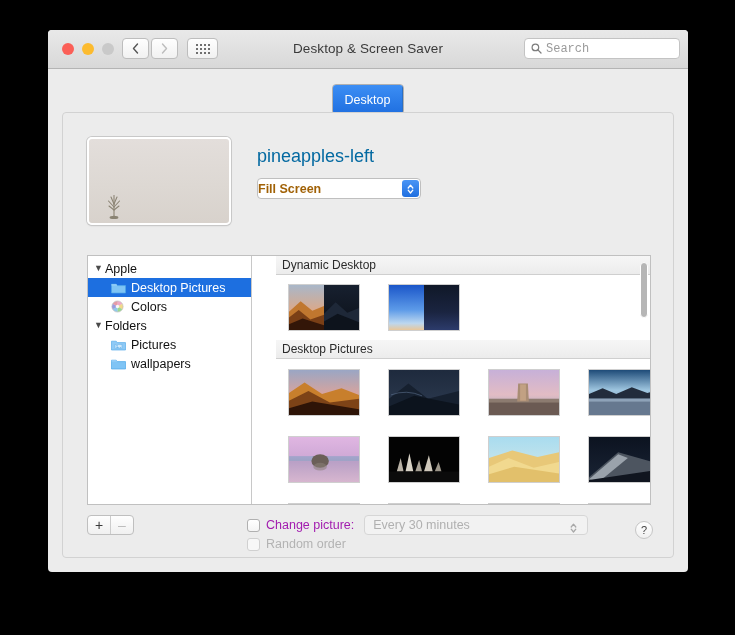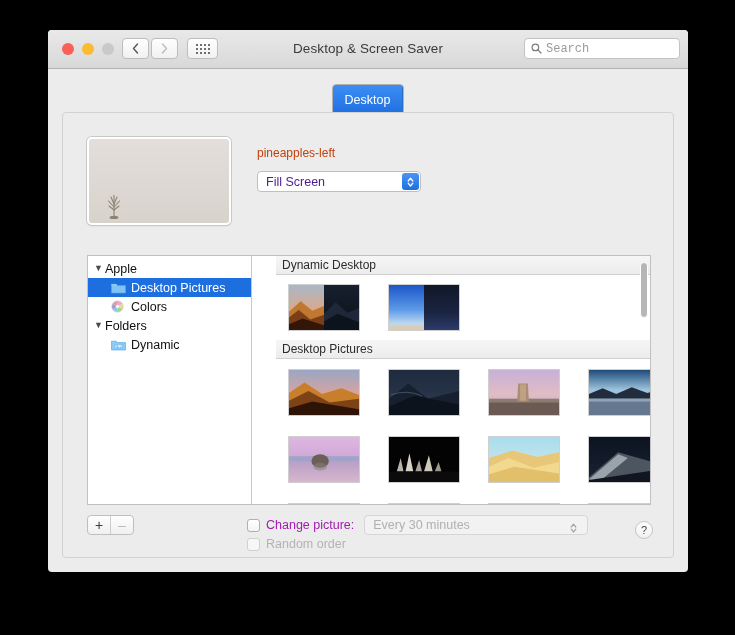--- a/index.html
+++ b/index.html
@@ -180,39 +180,40 @@
   .pineapple {
     position: absolute;
     left: 16px;
     bottom: 4px;
   }
   #previewmeta {
     margin-left: 26px;
     padding-top: 9px;
   }
   #filename {
-    font-size: 12px;
-    color: #c2410c;
+    font-size: 18px;
+    color: #0369a1;
   }
   #scalepopup {
     margin-top: 11px;
     width: 164px;
     height: 21px;
     background: #ffffff;
     border: 1px solid #bfbfbf;
     border-radius: 4px;
     box-sizing: border-box;
     display: flex;
     align-items: center;
     position: relative;
   }
   #scalepopup .lbl {
     font-size: 12.5px;
-    color: #4c1d95;
-    padding-left: 8px;
+    color: #a16207;
+    padding-left: 0;
+    font-weight: bold;
   }
   .popind {
     position: absolute;
     right: 1px; top: 1px;
     width: 17px; height: 17px;
     background: linear-gradient(to bottom,#4a95f5,#1f6fe0);
     border-radius: 3px;
     display: flex;
     align-items: center;
     justify-content: center;
@@ -545,23 +546,32 @@
 
         <div class="srow child">
           <span class="ico">
             <svg width="15" height="12" viewBox="0 0 15 12">
               <path d="M0.5 2.2 L5.2 2.2 L6.4 3.6 L14.5 3.6 L14.5 11 L0.5 11 Z" fill="#8fcaf6" stroke="#59ade9" stroke-width="0.7"></path>
               <rect x="4" y="5.3" width="7" height="4.3" fill="#cfe9fb" stroke="#6fb6ec" stroke-width="0.6"></rect>
               <circle cx="6" cy="6.8" r="0.8" fill="#6fb6ec"></circle>
               <path d="M4.4 9.3 L6.6 7.4 L8.2 9 L9.6 8 L10.7 9.3 Z" fill="#6fb6ec"></path>
             </svg>
           </span>
-          <span class="txt">Dynamic</span>
-        </div>
-
+          <span class="txt">Pictures</span>
+        </div>
+
+        <div class="srow child">
+          <span class="ico">
+            <svg width="15" height="12" viewBox="0 0 15 12">
+              <path d="M0.5 2.2 L5.2 2.2 L6.4 3.6 L14.5 3.6 L14.5 11 L0.5 11 Z" fill="#7fc4f5" stroke="#4ea7e8" stroke-width="0.7"></path>
+              <path d="M0.5 2.2 L5.2 2.2 L6.4 3.6 L0.5 3.6 Z" fill="#9bd1f8"></path>
+            </svg>
+          </span>
+          <span class="txt">wallpapers</span>
+        </div>
       </div>
 
       <div id="gallery">
 
         <div class="sectionhdr">Dynamic Desktop</div>
 
         <div class="thumbrow">
           <div class="thumb">
             <svg width="100%" height="100%" viewBox="0 0 72 47" preserveAspectRatio="none">
               <defs>

